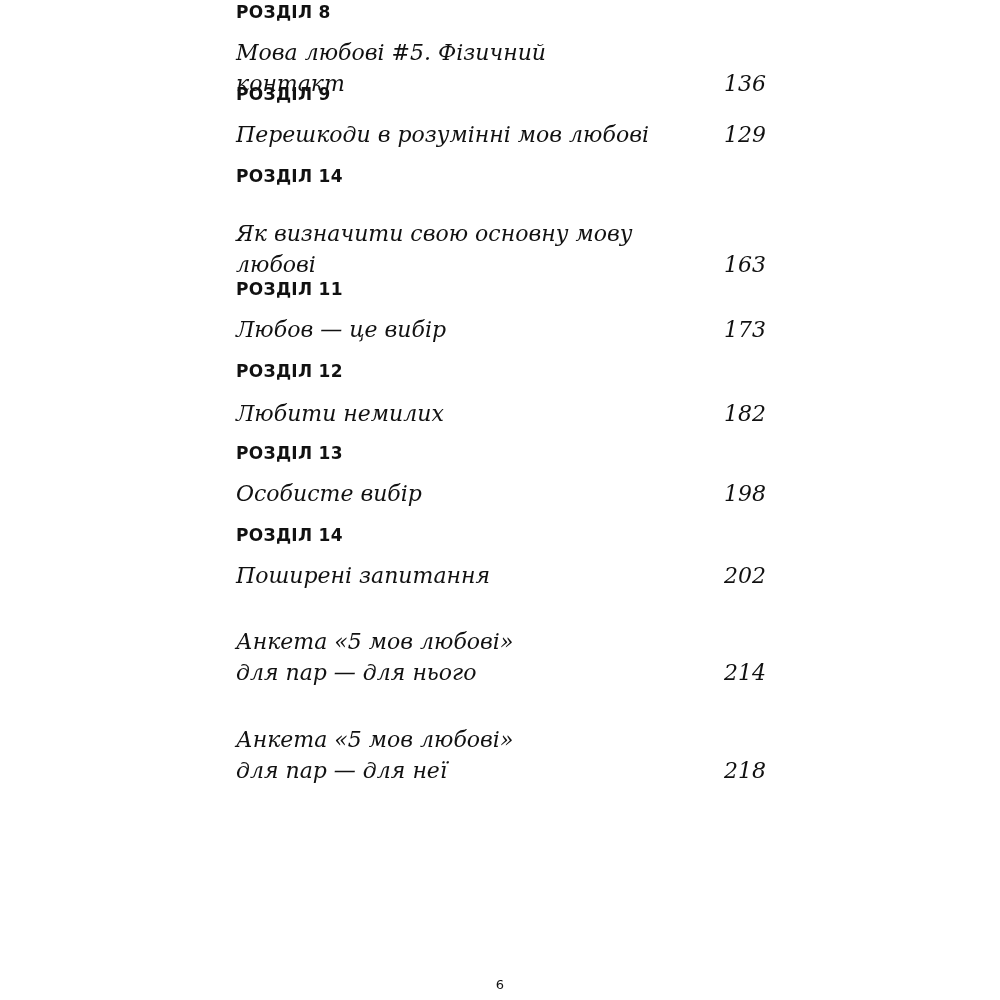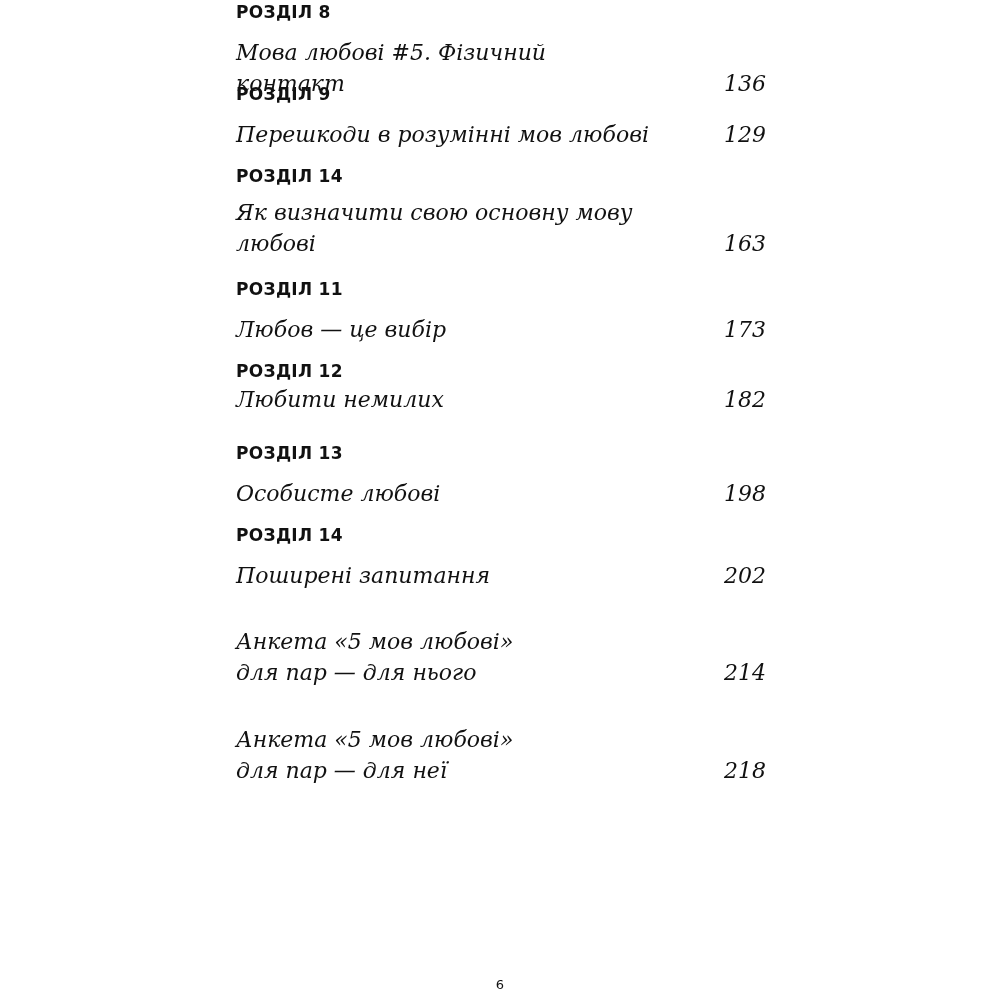--- a/index.html
+++ b/index.html
@@ -37,49 +37,49 @@
   <div class="entry" style="top:84px">
     <div class="label">РОЗДІЛ 9</div>
     <div class="row" style="margin-top:15px">
       <span class="title">Перешкоди в розумінні мов любові</span>
       <span class="page">129</span>
     </div>
   </div>
 
   <div class="entry" style="top:166px">
     <div class="label">РОЗДІЛ 14</div>
-    <div class="row" style="margin-top:11px">
+    <div class="row" style="margin-top:32px">
       <span class="title">
         <span>Як визначити свою основну мову</span><br>
         <span>любові</span>
       </span>
       <span class="page">163</span>
     </div>
   </div>
 
   <div class="entry" style="top:279px">
     <div class="label">РОЗДІЛ 11</div>
     <div class="row" style="margin-top:15px">
       <span class="title">Любов — це вибір</span>
       <span class="page">173</span>
     </div>
   </div>
 
   <div class="entry" style="top:361px">
     <div class="label">РОЗДІЛ 12</div>
-    <div class="row" style="margin-top:3px">
+    <div class="row" style="margin-top:17px">
       <span class="title">Любити немилих</span>
       <span class="page">182</span>
     </div>
   </div>
 
   <div class="entry" style="top:443px">
     <div class="label">РОЗДІЛ 13</div>
     <div class="row" style="margin-top:15px">
-      <span class="title">Особисте любові</span>
+      <span class="title">Особисте вибір</span>
       <span class="page">198</span>
     </div>
   </div>
 
   <div class="entry" style="top:525px">
     <div class="label">РОЗДІЛ 14</div>
     <div class="row" style="margin-top:15px">
       <span class="title">Поширені запитання</span>
       <span class="page">202</span>
     </div>

